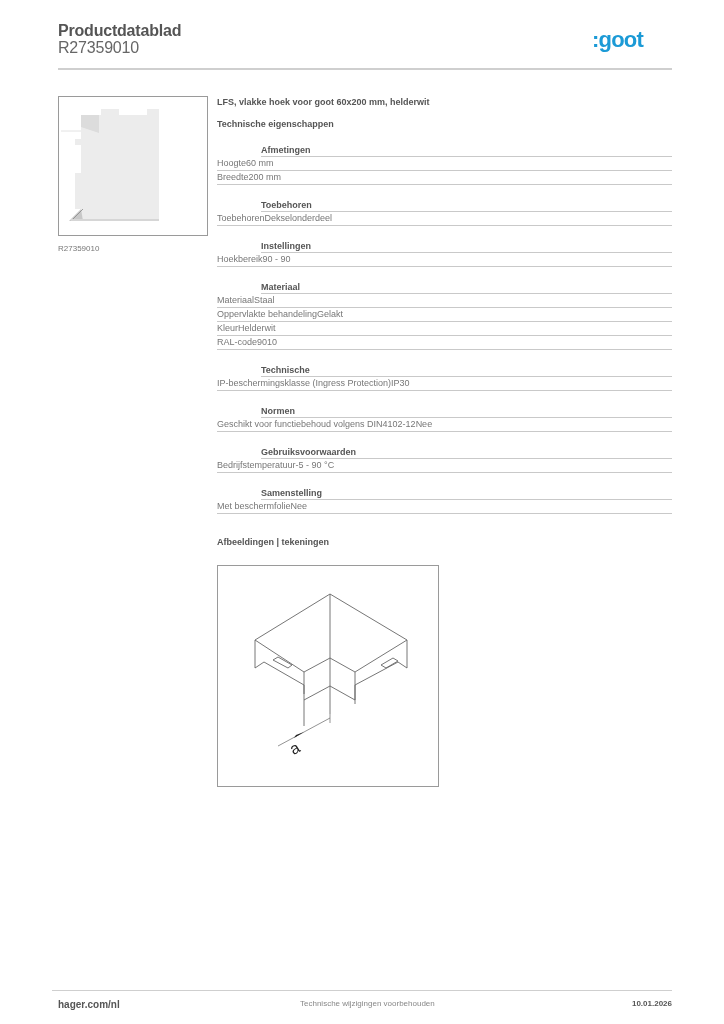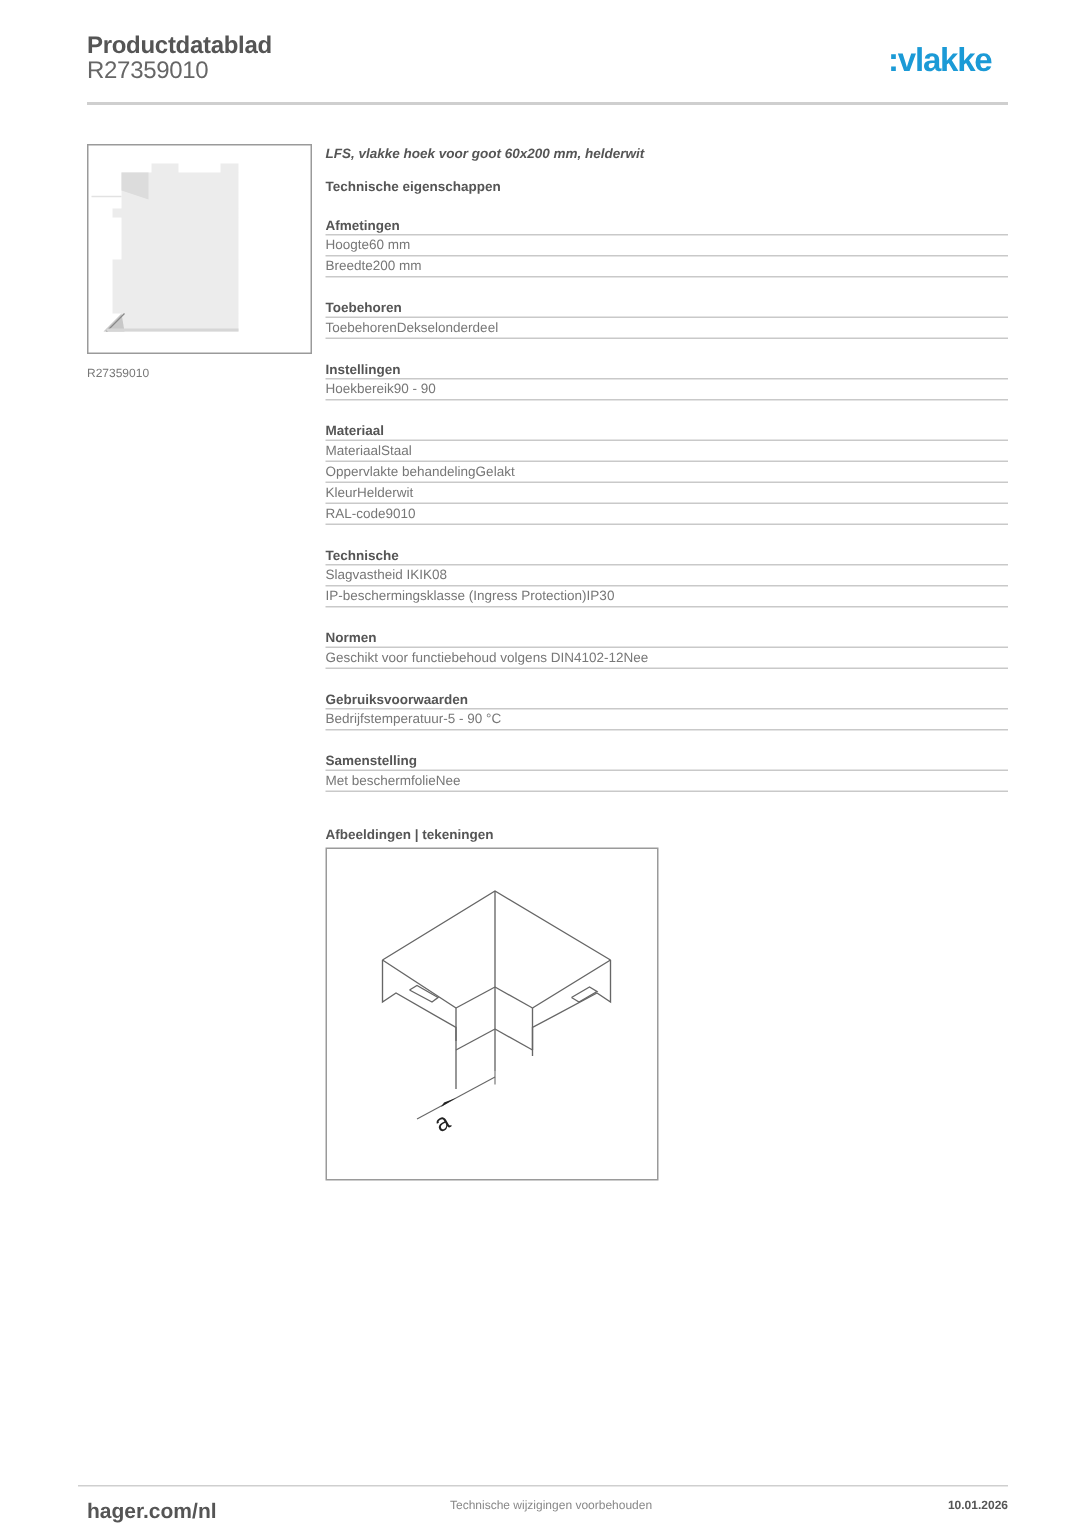--- a/index.html
+++ b/index.html
@@ -9,41 +9,41 @@
     }
     .header-title { position: absolute; left: 58px; top: 22px; font-size: 16px; font-weight: bold; color: #555; letter-spacing: -0.2px; }
     .header-code { position: absolute; left: 58px; top: 39px; font-size: 16px; color: #666; letter-spacing: -0.2px; }
     .logo { position: absolute; left: 592px; top: 29px; font-size: 22px; font-weight: bold; color: #1b9ad6; letter-spacing: -0.8px; line-height: 1; }
     .header-rule { position: absolute; left: 58px; top: 68px; width: 614px; height: 2px; background: #cfcfcf; }
 
     .thumb { position: absolute; left: 58px; top: 96px; width: 150px; height: 140px; border: 1px solid #9a9a9a; box-sizing: border-box; background: #fff; overflow: hidden; }
     .thumb-caption { position: absolute; left: 58px; top: 244px; font-size: 8px; color: #777; }
 
     .content { position: absolute; left: 217px; top: 96px; width: 455px; }
-    .product-desc { font-size: 9px; font-weight: bold; color: #555; height: 12px; line-height: 12px; font-style: italic; }
+    .product-desc { font-size: 9px; font-weight: bold; color: #555; height: 12px; line-height: 12px; }
     .tech-title { font-size: 9px; font-weight: bold; color: #555; margin-top: 10px; height: 12px; line-height: 12px; }
     .section { margin-top: 14px; }
     .section:first-of-type { margin-top: 16px; }
-    .section-title { font-size: 9px; font-weight: bold; color: #555; height: 12px; line-height: 12px; border-bottom: 1.5px solid #c9c9c9; }
+    .section-title { font-size: 9px; font-weight: bold; color: #555; height: 12px; line-height: 12px; border-bottom: 1.5px solid #c9c9c9; margin-left: 44px; }
     .row { display: flex; justify-content: flex-start; font-size: 9px; color: #777; height: 13px; line-height: 13px; border-bottom: 1.5px solid #c9c9c9; }
     .drawings-title { font-size: 9px; font-weight: bold; color: #555; margin-top: 22px; height: 12px; line-height: 12px; }
 
     .drawing { position: absolute; left: 217px; top: 565px; width: 222px; height: 222px; border: 1px solid #9a9a9a; box-sizing: border-box; background: #fff; }
 
     .footer-rule { position: absolute; left: 52px; top: 990px; width: 620px; height: 1px; background: #cfcfcf; }
-    .footer-left { position: absolute; left: 58px; top: 999px; font-size: 14px; font-weight: bold; color: #555; text-align: center; }
+    .footer-left { position: absolute; left: 58px; top: 999px; font-size: 10px; font-weight: bold; color: #555; text-align: center; }
     .footer-center { position: absolute; left: 300px; top: 999px; font-size: 8px; color: #888; text-align: center; }
     .footer-right { position: absolute; right: 52px; top: 999px; font-size: 8px; font-weight: bold; color: #555; text-align: right; }
   </style>
 </head>
 <body>
 
 <div class="header-title">Productdatablad</div>
 <div class="header-code">R27359010</div>
-<div class="logo">:vlakke</div>
+<div class="logo">:goot</div>
 <div class="header-rule"></div>
 
 <div class="thumb">
   <svg width="150" height="140" viewBox="0 0 150 140">
     <polygon points="22,18 42,18 42,12 60,12 60,18 88,18 88,12 100,12 100,124 10,124 22,120 22,112 16,112 16,76 22,76 22,48 16,48 16,42 22,42" fill="#ececec"></polygon>
     <polygon points="22,18 40,18 40,36 22,30" fill="#dcdcdc"></polygon>
     <polygon points="10,124 22,112 24,124" fill="#c8c8c8"></polygon>
     <line x1="12" y1="124" x2="24" y2="112" stroke="#888" stroke-width="0.8"></line>
     <rect x="12" y="122" width="88" height="2" fill="#d6d6d6"></rect>
     <line x1="2" y1="34" x2="22" y2="34" stroke="#e2e2e2" stroke-width="1"></line>
@@ -99,24 +99,20 @@
       </div>
     <div class="row">
         <span>RAL-code</span>
         <span>9010</span>
       </div>
   </div>
 
   <div class="section">
     <div class="section-title">Technische</div>
     <div class="row">
-        <span>Slagvastheid IK</span>
-        <span>IK08</span>
-      </div>
-    <div class="row">
         <span>IP-beschermingsklasse (Ingress Protection)</span>
         <span>IP30</span>
       </div>
   </div>
 
   <div class="section">
     <div class="section-title">Normen</div>
     <div class="row">
         <span>Geschikt voor functiebehoud volgens DIN4102-12</span>
         <span>Nee</span>

